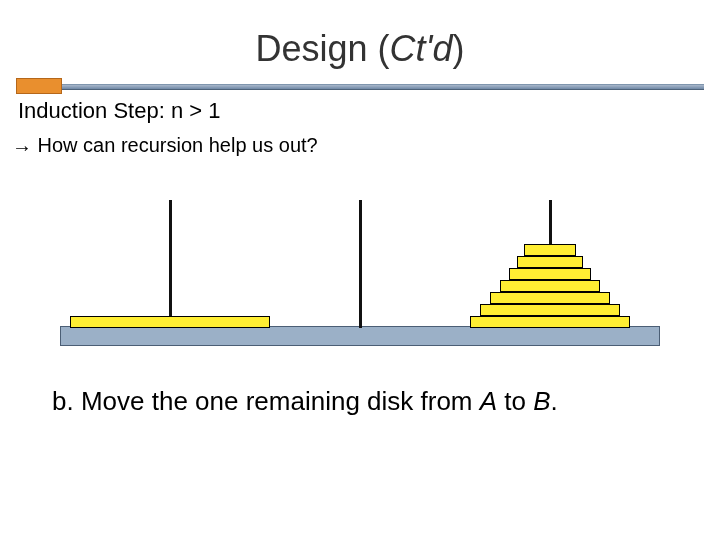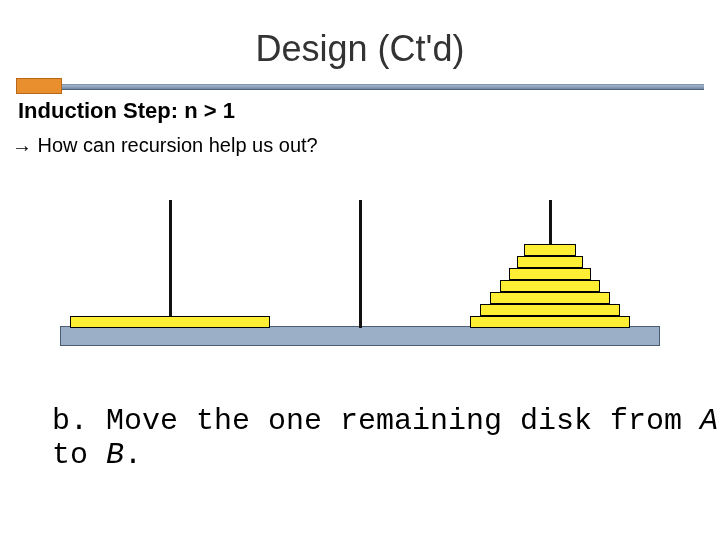--- a/index.html
+++ b/index.html
@@ -20,21 +20,21 @@
   .title {
     position: absolute;
     top: 28px;
     left: 0;
     width: 100%;
     text-align: center;
     font-size: 36px;
     color: #333;
     font-family: Arial, sans-serif;
   }
-  .title .italic { }
+  .title .italic { font-style: italic; }
   .divider-wrap {
     position: absolute;
     top: 78px;
     left: 0;
     width: 100%;
   }
   .orange-block {
     position: absolute;
     top: 0;
     left: 16px;
@@ -51,21 +51,20 @@
     height: 4px;
     background: linear-gradient(#a9b8cc, #6f88a6);
     border-top: 1px solid #7f95ad;
     border-bottom: 1px solid #4e6279;
   }
   .step-heading {
     position: absolute;
     top: 98px;
     left: 18px;
     font-size: 22px;
-    font-weight: bold;
   }
   .subline {
     position: absolute;
     top: 134px;
     left: 12px;
     font-size: 20px;
   }
   .subline .arrow { font-family: 'Segoe UI Symbol', Arial, sans-serif; }
   .hanoi-stage {
     position: absolute;
@@ -92,24 +91,24 @@
   }
   .disk {
     position: absolute;
     height: 12px;
     background: #ffee33;
     border: 1px solid #000;
     box-sizing: border-box;
   }
   .caption {
     position: absolute;
-    top: 404px;
+    top: 386px;
     left: 52px;
-    font-family: Liberation Mono, monospace;
-    font-size: 30px;
+    font-family: Liberation Sans, sans-serif;
+    font-size: 26px;
   }
   .caption .em { font-style: italic; }
 </style>
 </head>
 <body>
 
 <div class="slide">
 
   <div class="title">
     <span>Design (</span><span class="italic">Ct'd</span><span>)</span>

